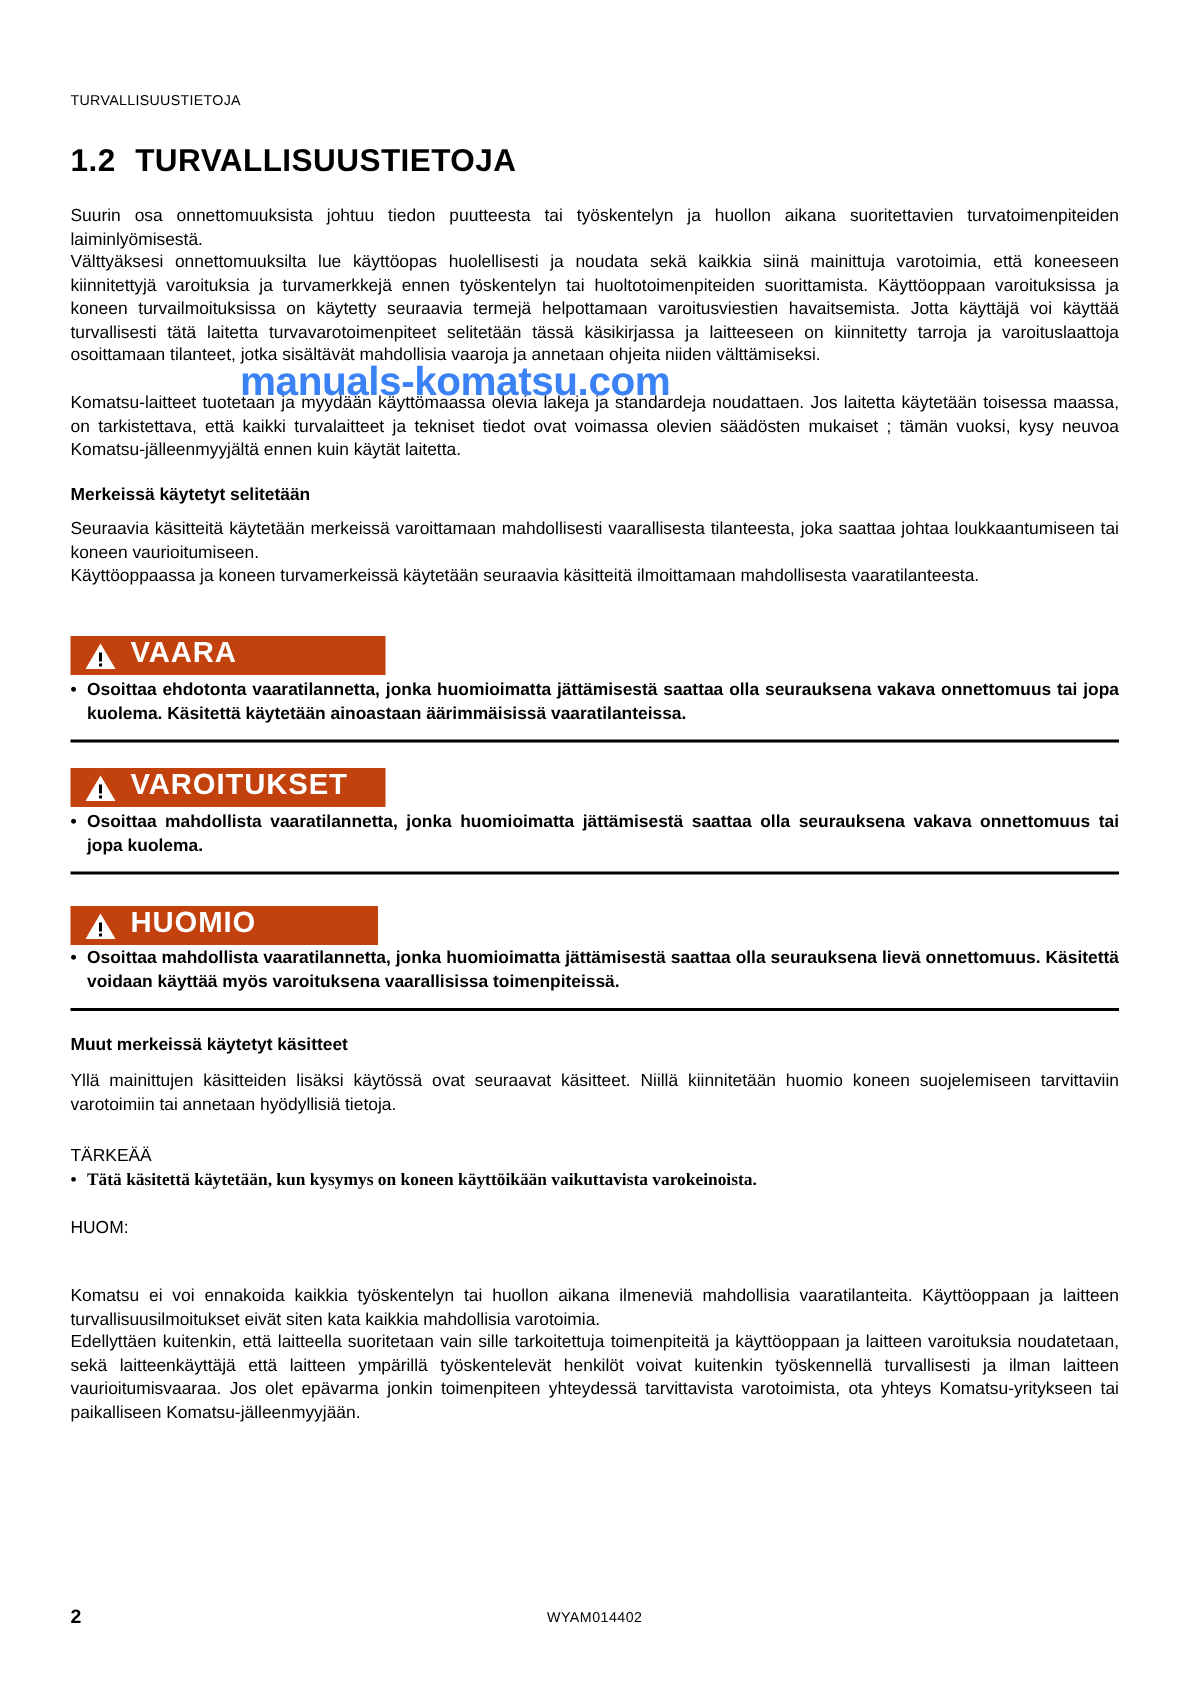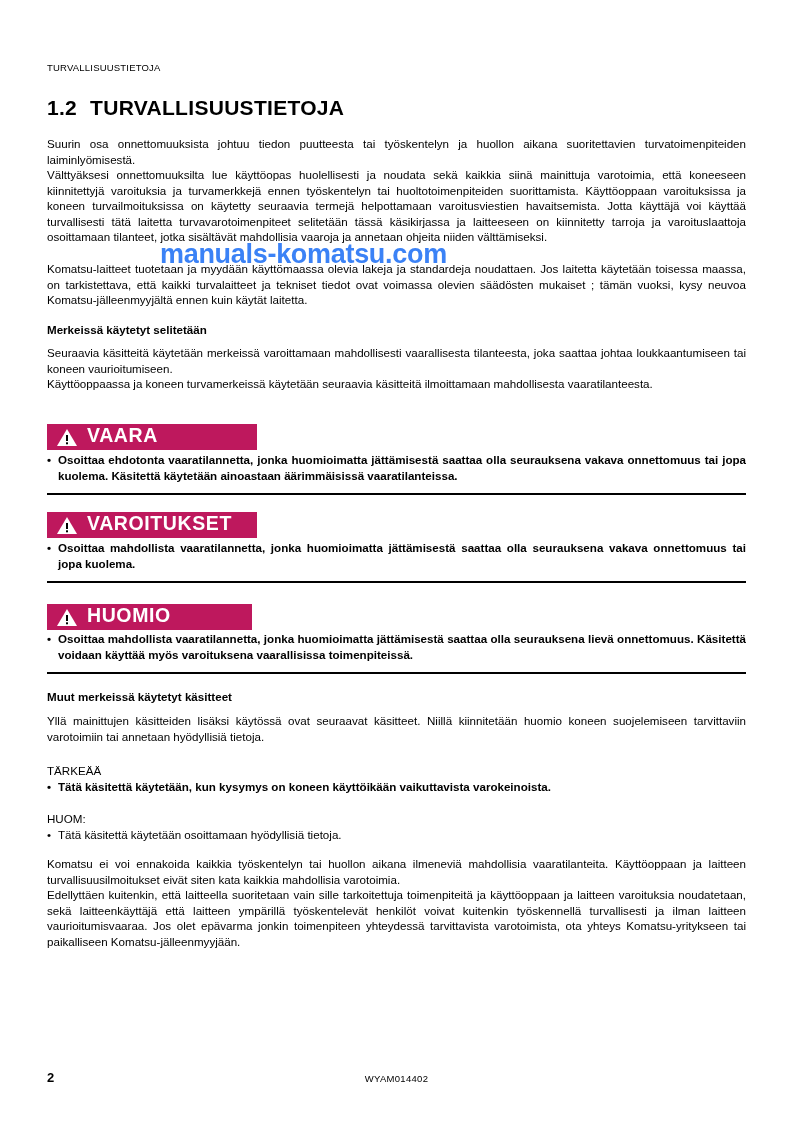--- a/index.html
+++ b/index.html
@@ -51,21 +51,21 @@
   }
   .sub-head {
     position: absolute;
     left: 47px;
     font-size: 11.6px;
     font-weight: bold;
   }
   .banner {
     position: absolute;
     left: 47px;
-    background: #be185d;
+    background: #c2410c;
     height: 26px;
     display: flex;
     align-items: center;
     padding-left: 9px;
     box-sizing: border-box;
   }
   .banner .tri {
     width: 22px;
     height: 19px;
     flex: 0 0 auto;
@@ -235,28 +235,25 @@
   </div>
   <div class="rule" style="top:672px;"></div>
 
   <div class="sub-head" style="top:690px;">Muut merkeissä käytetyt käsitteet</div>
 
   <div class="body-block" style="top:713px;">
     <p>Yllä mainittujen käsitteiden lisäksi käytössä ovat seuraavat käsitteet. Niillä kiinnitetään huomio koneen suojelemiseen tarvittaviin varotoimiin tai annetaan hyödyllisiä tietoja.</p>
   </div>
 
   <div class="small-head" style="top:764px;">TÄRKEÄÄ</div>
-  <div class="small-bullet bold-bullet" style="top:779px;">
+  <div class="small-bullet bold-bullet" style="top:779px;font-family:Liberation Serif, serif;">
     <span class="bl">Tätä käsitettä käytetään, kun kysymys on koneen käyttöikään vaikuttavista varokeinoista.</span>
   </div>
 
   <div class="small-head" style="top:812px;">HUOM:</div>
-  <div class="small-bullet" style="top:827px;">
-    <span class="bl">Tätä käsitettä käytetään osoittamaan hyödyllisiä tietoja.</span>
-  </div>
 
   <div class="body-block" style="top:856px;">
     <p>Komatsu ei voi ennakoida kaikkia työskentelyn tai huollon aikana ilmeneviä mahdollisia vaaratilanteita. Käyttöoppaan ja laitteen turvallisuusilmoitukset eivät siten kata kaikkia mahdollisia varotoimia.</p>
   </div>
 
   <div class="body-block" style="top:887px;">
     <p>Edellyttäen kuitenkin, että laitteella suoritetaan vain sille tarkoitettuja toimenpiteitä ja käyttöoppaan ja laitteen varoituksia noudatetaan, sekä laitteenkäyttäjä että laitteen ympärillä työskentelevät henkilöt voivat kuitenkin työskennellä turvallisesti ja ilman laitteen vaurioitumisvaaraa. Jos olet epävarma jonkin toimenpiteen yhteydessä tarvittavista varotoimista, ota yhteys Komatsu-yritykseen tai paikalliseen Komatsu-jälleenmyyjään.</p>
   </div>
 
   <div class="footer-page">2</div>

